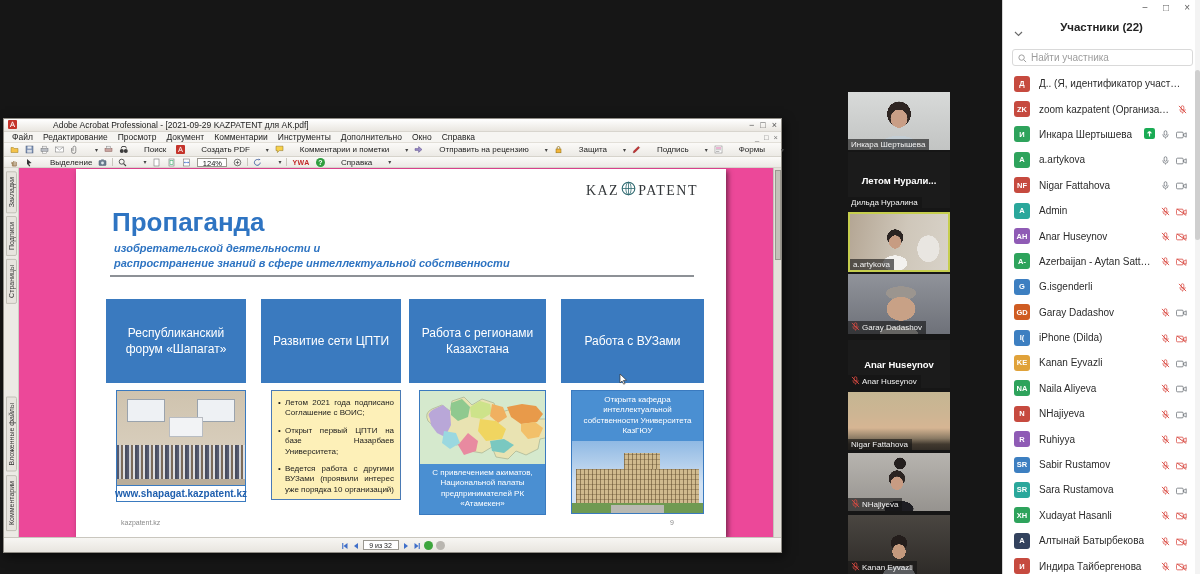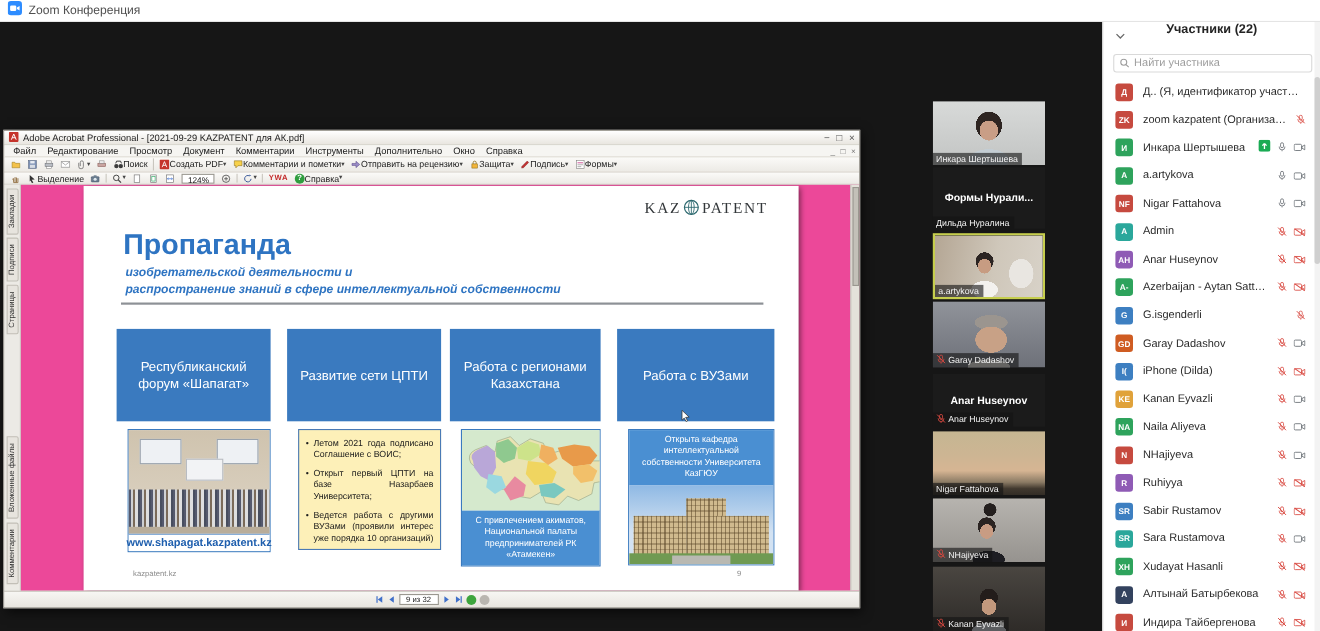--- a/index.html
+++ b/index.html
@@ -10,30 +10,30 @@
   
   .zoom-titlebar { position:absolute; top:0; left:0; width:1200px; height:20px; background:#ffffff;
     border-bottom:1px solid #e4e4e4; display:flex; align-items:center; gap:6px; padding-left:7px; z-index:30; }
   .zoom-titlebar .app-title { font-size:11px; color:#4f4f4f; }
 
   
   .acrobat { position:absolute; left:3px; top:118px; width:779px; height:435px; background:#f0eeea;
     border:1px solid #8f8c85; box-shadow:2px 3px 10px rgba(0,0,0,.65); z-index:5; }
   .ac-titlebar { height:13px; display:flex; align-items:center; gap:4px; padding:0 4px;
     background:linear-gradient(#ffffff,#e9e6e0); border-bottom:1px solid #d8d5ce; font-size:8.5px; color:#1c1c1c; }
-  .ac-title-text { flex:1; white-space:nowrap; overflow:hidden; }
+  .ac-title-text { flex:1; white-space:nowrap; overflow:hidden;margin-left:32px; }
   .ac-win-controls { display:flex; gap:6px; font-size:9px; color:#555; line-height:9px; }
   .ac-menubar { height:11px; display:flex; align-items:center; background:#f6f5f2; border-bottom:1px solid #e2dfd8;
     font-size:8.5px; color:#222; padding-left:3px; position:relative; }
   .menu-item { padding:0 5px; cursor:default; }
   .doc-win-controls { position:absolute; right:3px; top:1px; display:flex; gap:5px; font-size:7.5px; color:#777; }
   .ac-toolbar { display:flex; align-items:center; background:linear-gradient(#fbfaf8,#eceae5); border-bottom:1px solid #d6d3cb; padding:0 3px; }
   #ac-toolbar1 { height:14px; }
   #ac-toolbar2 { height:11px; }
-  .tbtn { display:flex; align-items:center; gap:0; padding:0 3px; height:100%; font-size:8px; color:#222; white-space:nowrap; }
+  .tbtn { display:flex; align-items:center; gap:16px; padding:0 3px; height:100%; font-size:8px; color:#222; white-space:nowrap; }
   .tbtn svg, .tbtn .g-span { flex:none; }
   .tb-sep { width:1px; height:80%; background:#c9c6be; margin:0 2px; }
   .caret { font-size:6px; color:#444; line-height:6px; }
   .tb-input { width:30px; height:9px; background:#fff; border:1px solid #9a978f; font-size:7.5px; text-align:center; color:#111; line-height:9px; }
   .mini-label { font-size:7px; font-weight:bold; color:#c22929; letter-spacing:.5px; }
   .g-help { width:9px; height:9px; border-radius:50%; background:#2f9e3f; color:#fff; font-size:7px; font-weight:bold;
     display:inline-flex; align-items:center; justify-content:center; }
 
   
   .ac-body { position:absolute; top:49px; bottom:15px; left:0; right:0; display:flex; }
@@ -140,30 +140,20 @@
   .pp-name { margin-left:9px; font-size:10px; color:#2b2b2b; white-space:nowrap; overflow:hidden; text-overflow:ellipsis; flex:1; }
   .pp-icons { display:flex; align-items:center; gap:6px; margin-left:6px; flex:none; }
   .panel-scroll { position:absolute; right:0; top:0; bottom:0; width:5px; background:#f3f3f3; }
   .panel-scroll-thumb { position:absolute; right:0; top:70px; width:5px; height:170px; background:#cfcfcf; border-radius:3px; }
 </style>
 </head>
 <body>
 
 <div id="page">
 
-  <div class="zoom-titlebar">
-    <span>
-      <svg width="13" height="13" viewBox="0 0 13 13">
-          <rect width="13" height="13" rx="3" fill="#2d8cff"></rect>
-          <rect x="2.2" y="4" width="5.6" height="5" rx="1.2" fill="#fff"></rect>
-          <path d="M8.4 5.8l2.4-1.4v4.2L8.4 7.2z" fill="#fff"></path>
-        </svg>
-    </span>
-    <span class="app-title">Zoom Конференция</span>
-  </div>
 
   <div class="acrobat">
     <div class="ac-titlebar">
       <span>
         <svg width="9" height="9" viewBox="0 0 9 9">
             <rect width="9" height="9" rx="1" fill="#c5342b"></rect>
             <path d="M2.3 7L4.5 1.8 6.7 7M3.1 5.2h2.8" stroke="#fff" stroke-width=".9" fill="none"></path>
           </svg>
       </span>
       <span class="ac-title-text">Adobe Acrobat Professional - [2021-09-29 KAZPATENT для АК.pdf]</span>
@@ -488,21 +478,21 @@
   </div>
 
   <div id="video-strip">
       <div class="tile" style="top: 92px; height: 58px;">
         <div class="scene sc-inkara"></div>
         <div class="tile-label">
           <span>Инкара Шертышева</span>
         </div>
       </div>
       <div class="tile" style="top: 152px; height: 56px;">
-        <div class="tile-center-name">Формы  Нурали...</div>
+        <div class="tile-center-name">Летом  Нурали...</div>
         <div class="tile-label">
           <span>Дильда Нуралина</span>
         </div>
       </div>
       <div class="tile active" style="top: 212px; height: 60px;">
         <div class="scene sc-artykova"></div>
         <div class="tile-label">
           <span>a.artykova</span>
         </div>
       </div>

